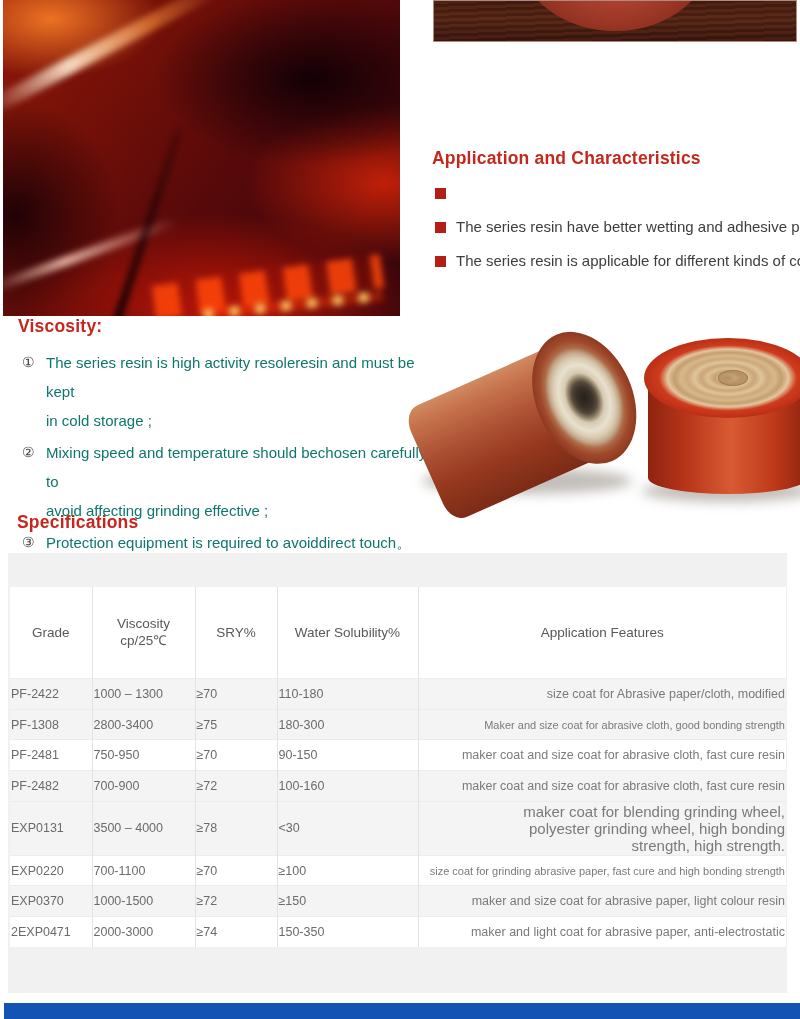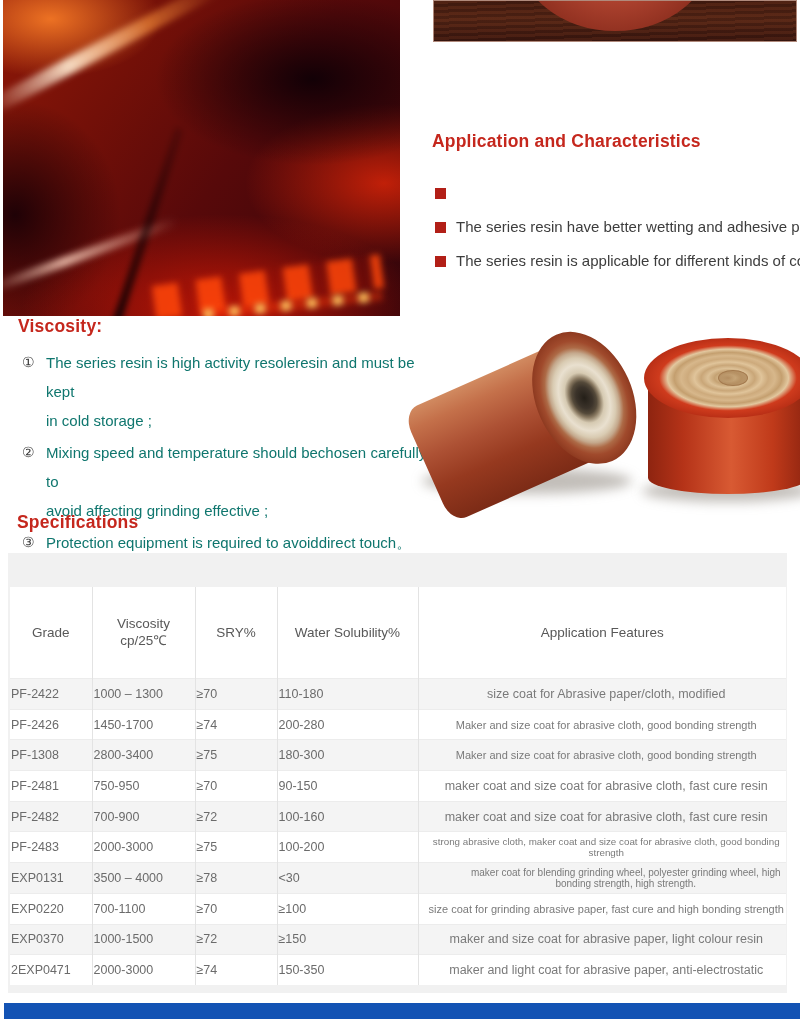--- a/index.html
+++ b/index.html
@@ -77,24 +77,24 @@
   
   .spec-panel{position:absolute;left:8px;top:553px;width:779px;height:440px;background:#f1f1f1;}
   .spec-table{position:absolute;left:2px;top:34px;width:776px;border-collapse:collapse;
     table-layout:fixed;background:#ffffff;}
   .spec-table th{height:89px;font-weight:normal;font-size:13.5px;color:#585858;
     border-right:1px solid #e3e3e3;}
   .spec-table th:last-child,.spec-table td:last-child{border-right:none;}
   .spec-table td{height:27.7px;text-align:left;font-size:12.5px;color:#6b6b6b;
     border-right:1px solid #e3e3e3;border-top:1px solid #ececec;}
   .spec-table tr.odd{background:#f4f4f4;}
-  .spec-table td.feat{text-align:center;padding-left:9px;color:#7a7a7a;}
+  .spec-table td.feat{text-align:right;padding-left:9px;color:#7a7a7a;}
   .spec-table td.feat.sm{font-size:11px;}
   .spec-table td.feat.xs{font-size:9.8px;}
-  .spec-table td.feat.xxs{font-size:10px;padding-left:48px;}
+  .spec-table td.feat.xxs{font-size:15px;padding-left:48px;}
   .hdr-sub{display:block;}
 
   
   .footer-bar{position:absolute;left:4px;top:1003px;width:796px;height:16px;background:#1353b4;}
 </style>
 </head>
 <body>
 
 <div id="page">
 
@@ -103,21 +103,21 @@
     <div class="streak streak-b"></div>
     <div class="streak streak-c"></div>
     <div class="streak streak-d"></div>
     <div class="streak streak-e"></div>
   </div>
 
   <div class="photo-topright">
     <div class="dome"></div>
   </div>
 
-  <div class="red-title" style="left:432px;top:131px;">Application and Characteristics</div>
+  <div class="red-title" style="left:432px;top:148px;">Application and Characteristics</div>
   <div class="bullets">
     <div class="bullet-row">
       <span class="bullet-sq"></span>
     </div>
     <div class="bullet-row">
       <span class="bullet-sq"></span>
       <span class="bullet-text">The series resin have better wetting and adhesive pe</span>
     </div>
     <div class="bullet-row">
       <span class="bullet-sq"></span>
@@ -182,27 +182,20 @@
         </tr>
       </thead>
       <tbody>
         <tr class="odd">
           <td>PF-2422</td>
           <td>1000 – 1300</td>
           <td>≥70</td>
           <td>110-180</td>
           <td class="feat">size coat for Abrasive paper/cloth, modified</td>
         </tr>
-        <tr>
-          <td>PF-2426</td>
-          <td>1450-1700</td>
-          <td>≥74</td>
-          <td>200-280</td>
-          <td class="feat sm">Maker and size coat for abrasive cloth, good bonding strength</td>
-        </tr>
         <tr class="odd">
           <td>PF-1308</td>
           <td>2800-3400</td>
           <td>≥75</td>
           <td>180-300</td>
           <td class="feat sm">Maker and size coat for abrasive cloth, good bonding strength</td>
         </tr>
         <tr>
           <td>PF-2481</td>
           <td>750-950</td>
@@ -210,27 +203,20 @@
           <td>90-150</td>
           <td class="feat">maker coat and size coat for abrasive cloth, fast cure resin</td>
         </tr>
         <tr class="odd">
           <td>PF-2482</td>
           <td>700-900</td>
           <td>≥72</td>
           <td>100-160</td>
           <td class="feat">maker coat and size coat for abrasive cloth, fast cure resin</td>
         </tr>
-        <tr>
-          <td>PF-2483</td>
-          <td>2000-3000</td>
-          <td>≥75</td>
-          <td>100-200</td>
-          <td class="feat xs">strong abrasive cloth, maker coat and size coat for abrasive cloth, good bonding strength</td>
-        </tr>
         <tr class="odd">
           <td>EXP0131</td>
           <td>3500 – 4000</td>
           <td>≥78</td>
           <td>&lt;30</td>
           <td class="feat xxs">maker coat for blending grinding wheel, polyester grinding wheel, high bonding strength, high strength.</td>
         </tr>
         <tr>
           <td>EXP0220</td>
           <td>700-1100</td>

